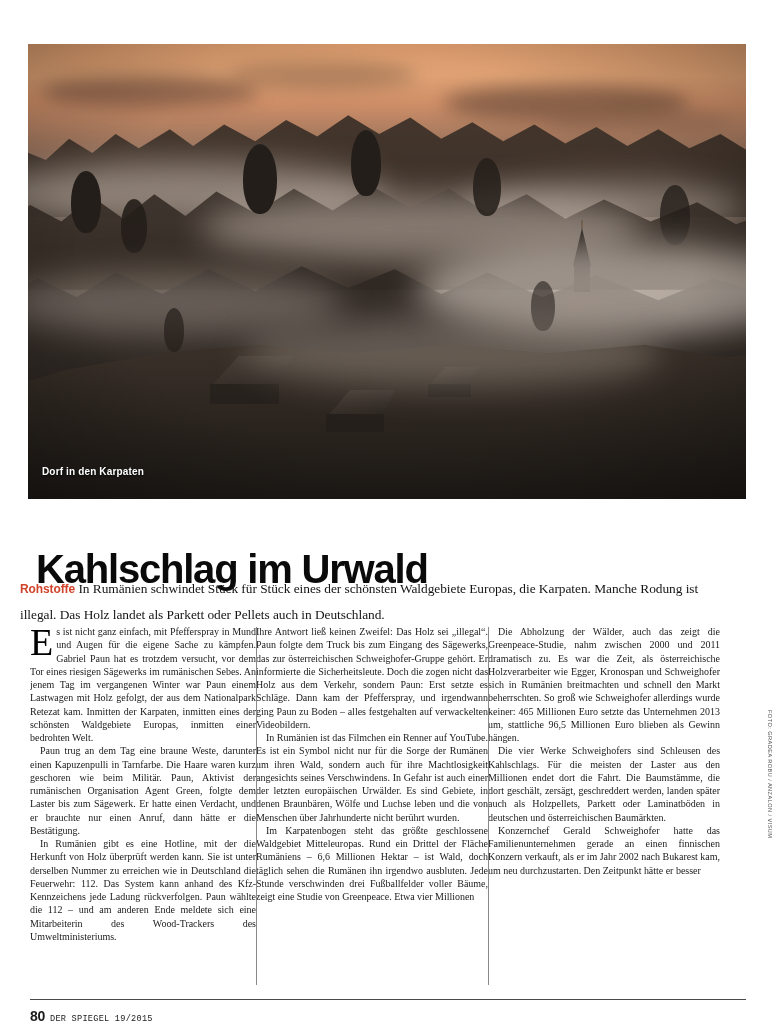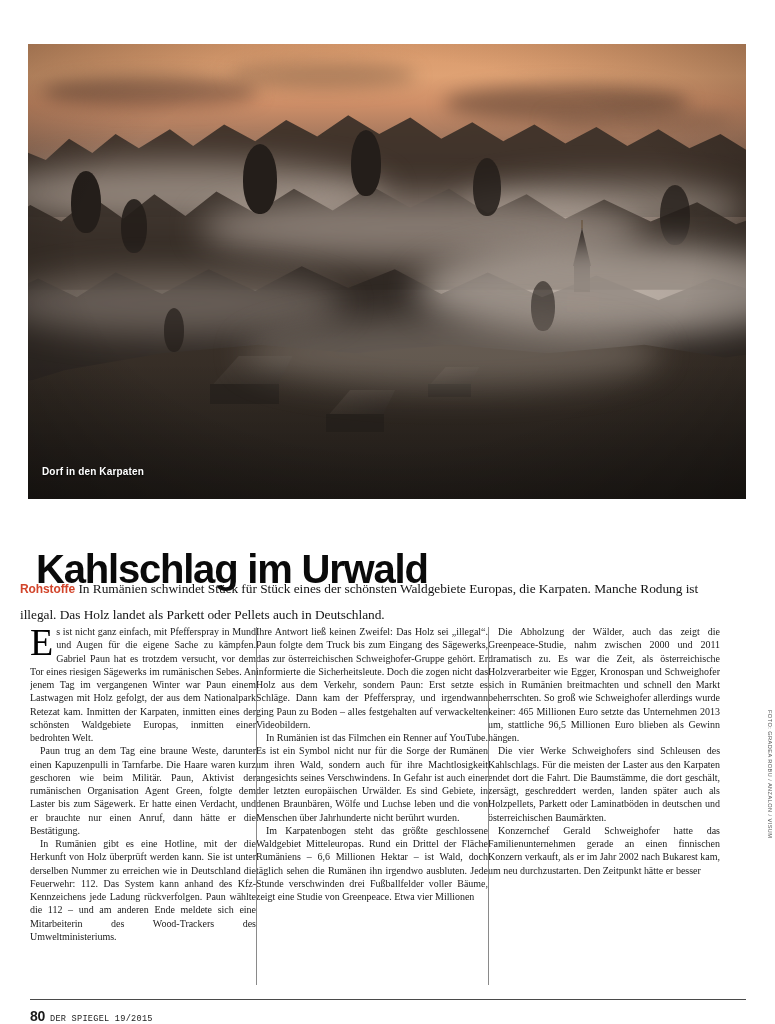--- a/index.html
+++ b/index.html
@@ -407,21 +407,21 @@
     </div>
 
     <div class="col col-2">
       <p class="first">Ihre Antwort ließ keinen Zweifel: Das Holz sei „illegal“. Paun folgte dem Truck bis zum Eingang des Sägewerks, das zur österreichischen Schweighofer-Gruppe gehört. Er informierte die Sicherheitsleute. Doch die zogen nicht das Holz aus dem Verkehr, sondern Paun: Erst setzte es Schläge. Dann kam der Pfefferspray, und irgendwann ging Paun zu Boden – alles festgehalten auf verwackelten Videobildern.</p>
       <p>In Rumänien ist das Filmchen ein Renner auf YouTube. Es ist ein Symbol nicht nur für die Sorge der Rumänen um ihren Wald, sondern auch für ihre Machtlosigkeit angesichts seines Verschwindens. In Gefahr ist auch einer der letzten europäischen Urwälder. Es sind Gebiete, in denen Braunbären, Wölfe und Luchse leben und die von Menschen über Jahrhunderte nicht berührt wurden.</p>
       <p>Im Karpatenbogen steht das größte geschlossene Waldgebiet Mitteleuropas. Rund ein Drittel der Fläche Rumäniens – 6,6 Millionen Hektar – ist Wald, doch täglich sehen die Rumänen ihn irgendwo ausbluten. Jede Stunde verschwinden drei Fußballfelder voller Bäume, zeigt eine Studie von Greenpeace. Etwa vier Millionen</p>
     </div>
 
     <div class="col col-3">
       <p>Die Abholzung der Wälder, auch das zeigt die Greenpeace-Studie, nahm zwischen 2000 und 2011 dramatisch zu. Es war die Zeit, als österreichische Holzverarbeiter wie Egger, Kronospan und Schweighofer sich in Rumänien breitmachten und schnell den Markt beherrschten. So groß wie Schweighofer allerdings wurde keiner: 465 Millionen Euro setzte das Unternehmen 2013 um, stattliche 96,5 Millionen Euro blieben als Gewinn hängen.</p>
-      <p>Die vier Werke Schweighofers sind Schleusen des Kahlschlags. Für die meisten der Laster aus den Karpaten endet dort die Fahrt. Die Baumstämme, die dort geschält, zersägt, geschreddert werden, landen später auch als Holzpellets, Parkett oder Laminatböden in deutschen und österreichischen Baumärkten.</p>
+      <p>Die vier Werke Schweighofers sind Schleusen des Kahlschlags. Für die meisten der Laster aus den Millionen endet dort die Fahrt. Die Baumstämme, die dort geschält, zersägt, geschreddert werden, landen später auch als Holzpellets, Parkett oder Laminatböden in deutschen und österreichischen Baumärkten.</p>
       <p>Konzernchef Gerald Schweighofer hatte das Familienunternehmen gerade an einen finnischen Konzern verkauft, als er im Jahr 2002 nach Bukarest kam, um neu durchzustarten. Den Zeitpunkt hätte er besser</p>
     </div>
   </div>
 
   <div class="photo-credit">FOTO: GRADEA ROBU / ANZALON / VISUM</div>
 
   <div class="footer-rule"></div>
   <div class="footer">
     <span class="folio">80</span>
     <span class="imprint">DER SPIEGEL 19/2015</span>

